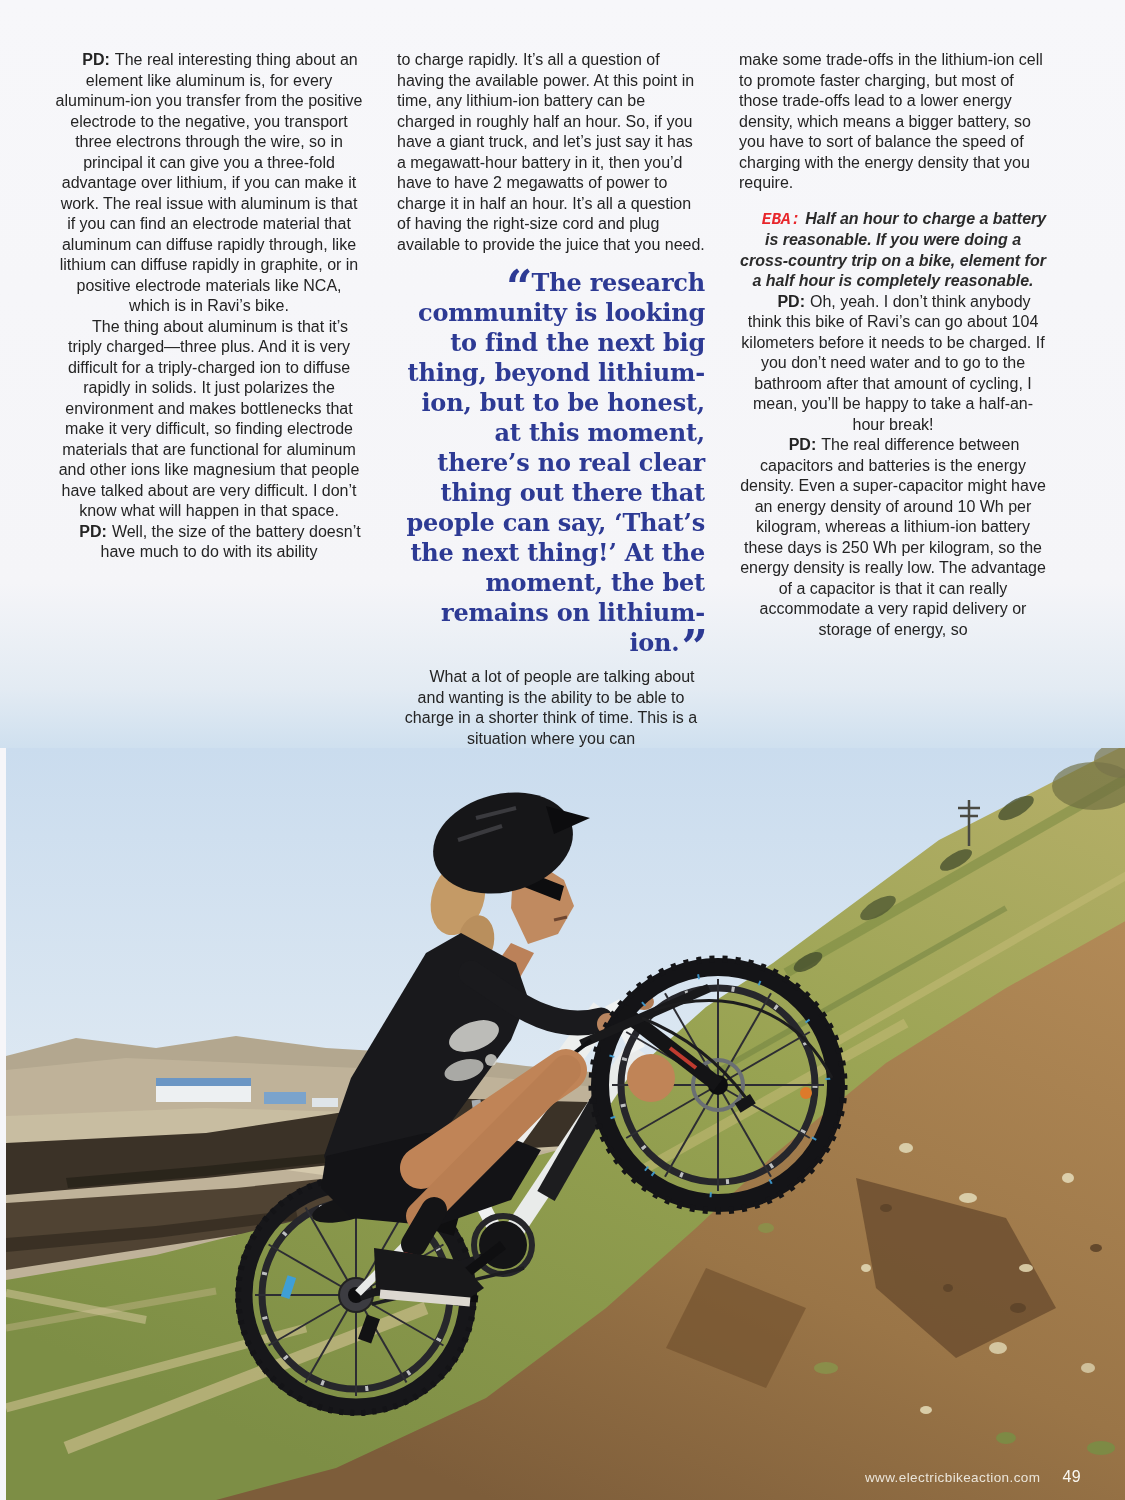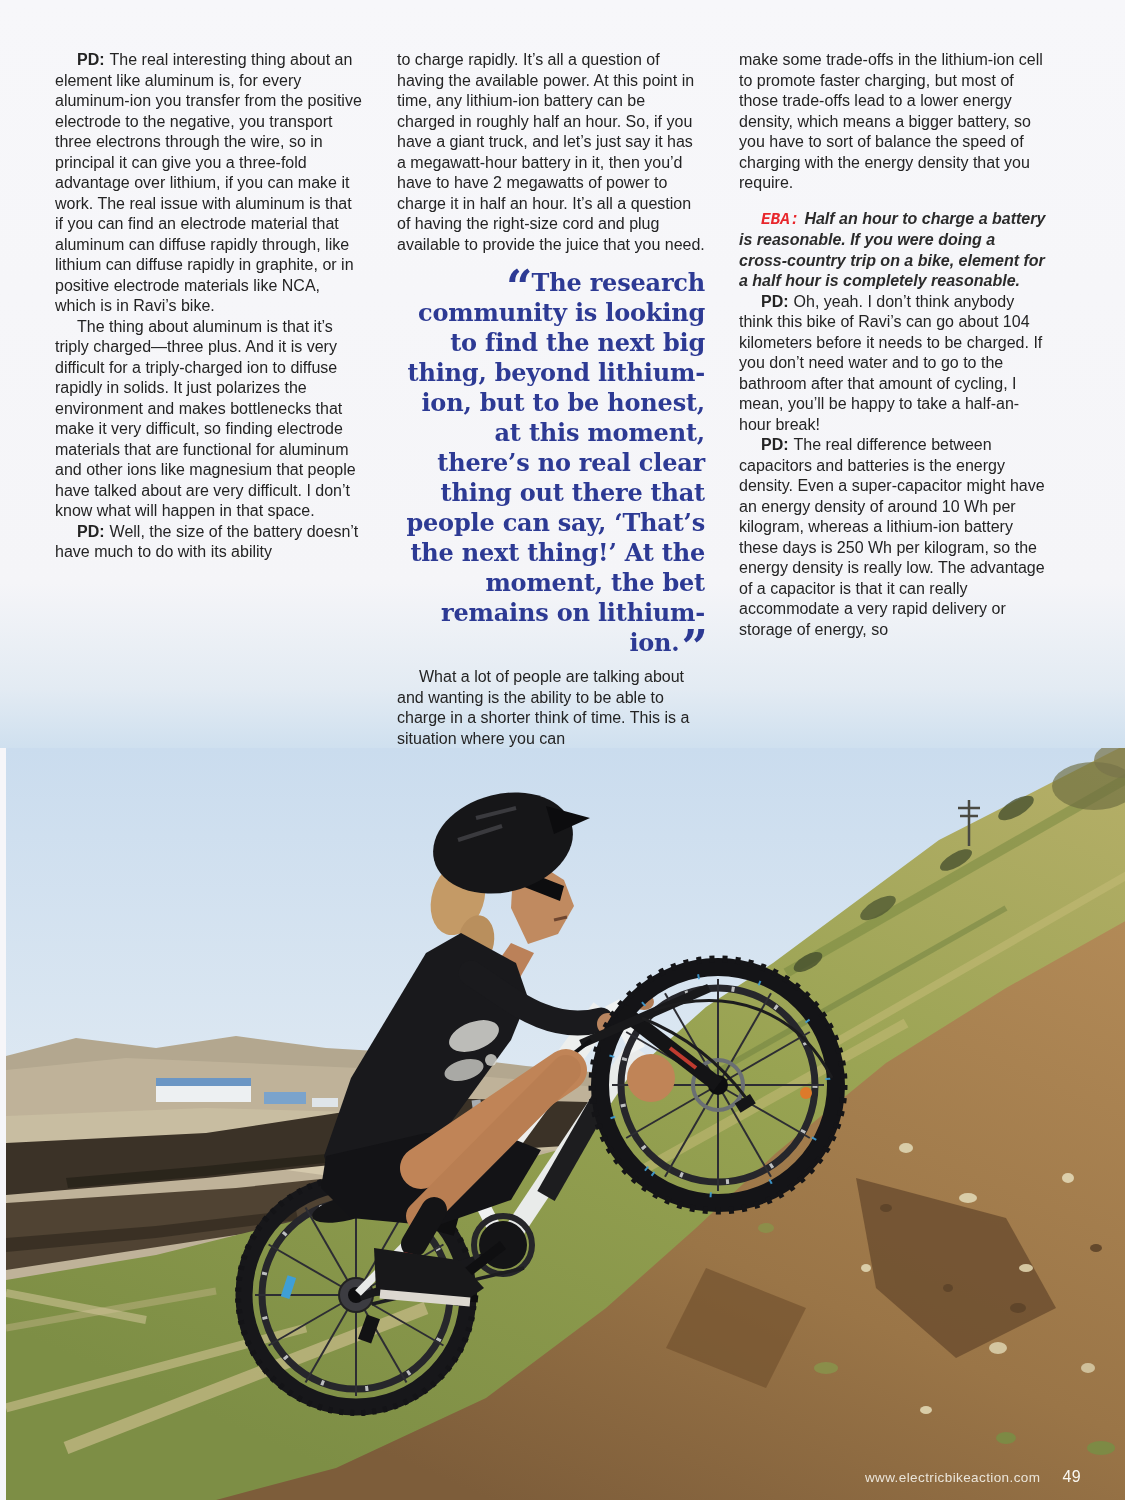--- a/index.html
+++ b/index.html
@@ -4,21 +4,21 @@
 <style>
   html,body{margin:0;padding:0;background:#e9e9ec;}
   .page{position:relative;width:1125px;height:1500px;overflow:hidden;background:#f6f6f9;
         font-family:"Liberation Sans", sans-serif;}
   
   .text-area{position:absolute;left:0;top:0;width:1125px;height:748px;overflow:hidden;
      background:linear-gradient(180deg,#f7f7fa 0%,#f5f5f8 78%,#e3ebf3 92%,#cfe0ef 100%);}
   .columns{display:flex;gap:34px;padding:50px 63px 0 55px;}
   .col{width:308px;flex:0 0 308px;color:#242424;font-size:16px;line-height:20.5px;}
   .col p{margin:0;}
-  .indent{text-indent:22px;}
+  .indent{text-indent:22px;text-align:center;}
   .eba-para{margin-top:15px !important;font-weight:700;font-style:italic;color:#2b2b2b;}
   .pd-speaker{font-weight:700;margin-right:5px;}
   .eba-speaker{color:#e8262b;font-weight:700;font-style:italic;margin-right:5px;font-family:Liberation Mono, monospace;}
   
   .pull-quote{margin:13px 0 9px 8px;text-align:right;color:#2d3a94;
      font-family:"DejaVu Serif", serif;font-weight:700;
      font-size:24px;line-height:30px;letter-spacing:-0.2px;}
   .big-quote{font-size:46px;line-height:0;vertical-align:-12px;letter-spacing:-3px;
      font-family:"DejaVu Serif", serif;}
   .bq-open{margin-right:2px;}

